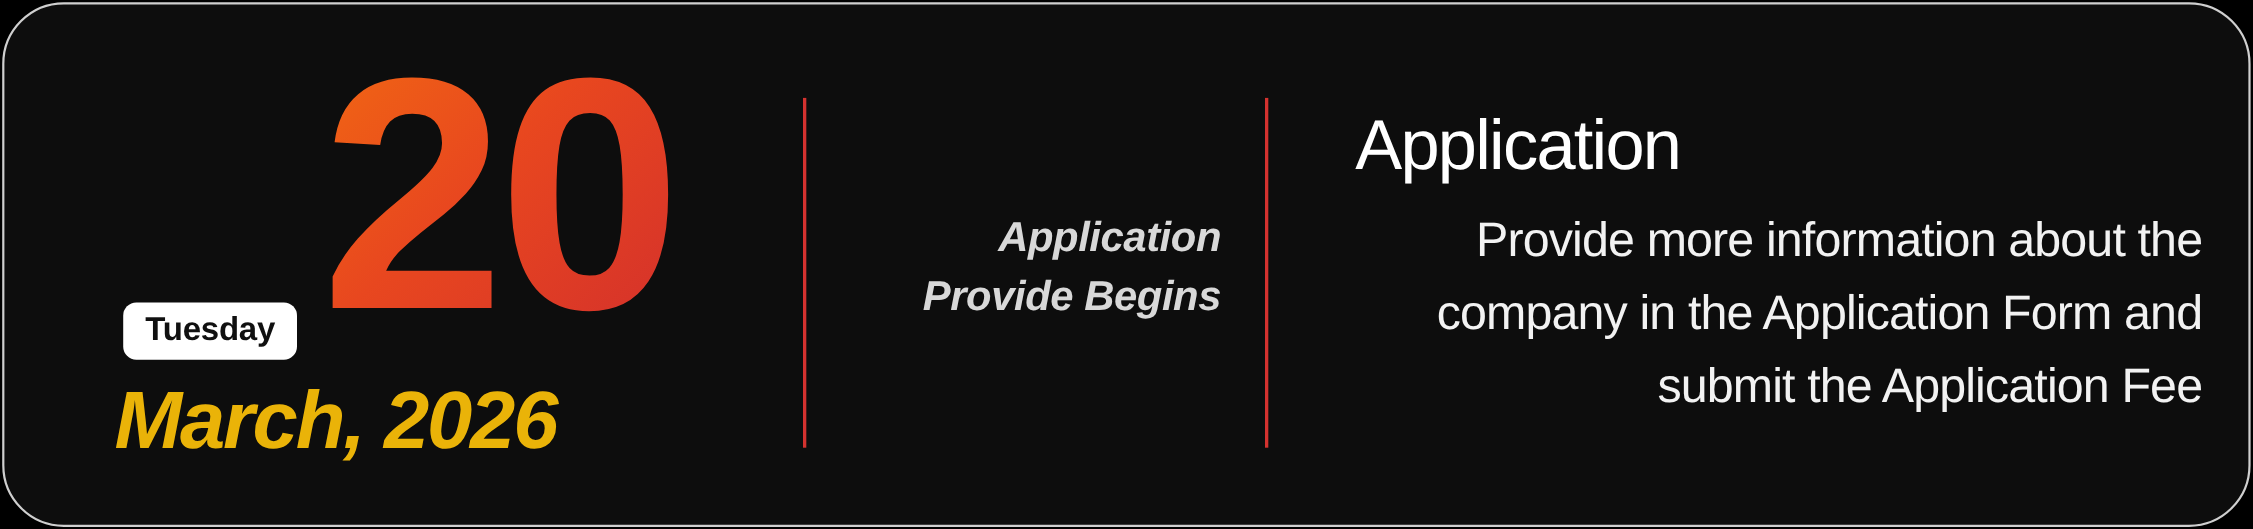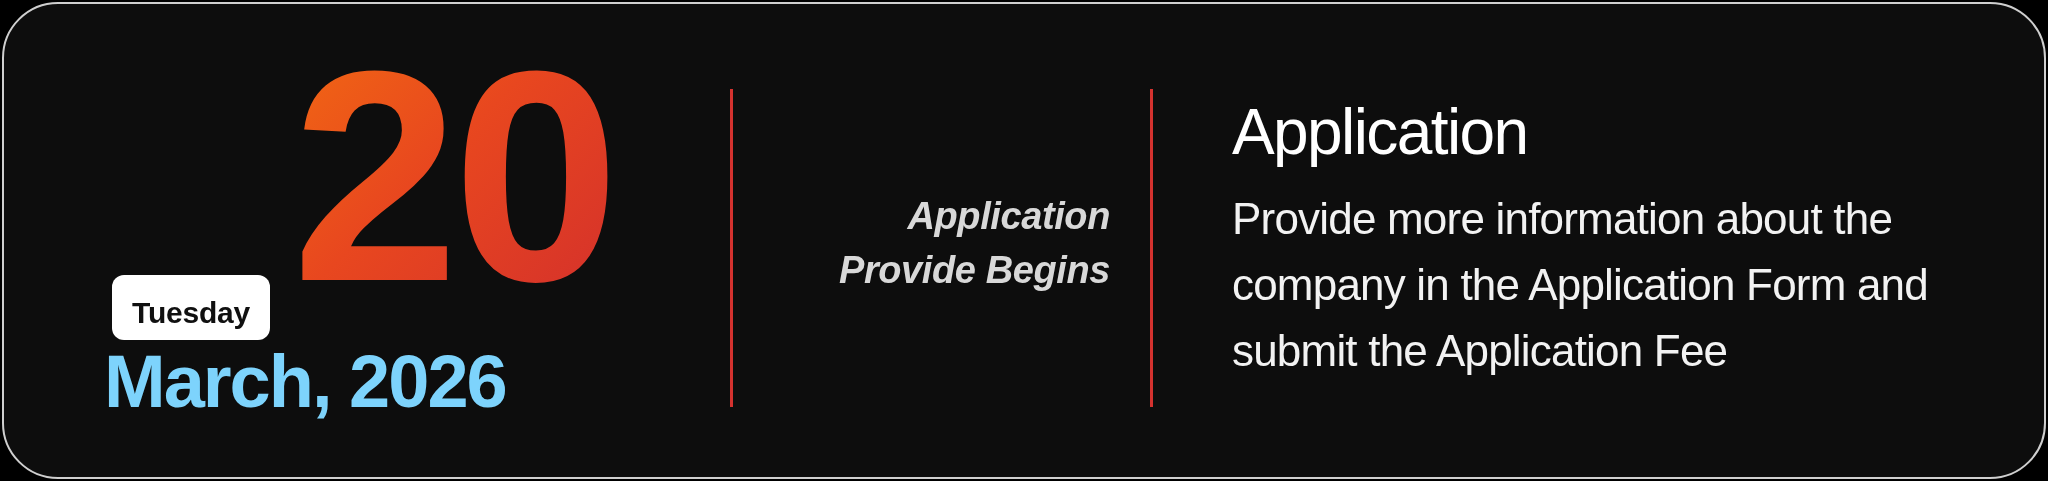--- a/index.html
+++ b/index.html
@@ -54,38 +54,39 @@
     white-space: nowrap;
   }
 
   .weekday-badge {
     position: absolute;
     left: 108px;
     top: 271px;
     background: #ffffff;
     color: #101010;
     border-radius: 12px;
-    padding: 22px 20px 11px 20px;
+    padding: 9px 20px 11px 20px;
     font-size: 30px;
     line-height: 32px;
     font-weight: 700;
     letter-spacing: -0.2px;
     white-space: nowrap;
   }
 
   .month-year {
     position: absolute;
     left: 100px;
     top: 337px;
-    color: #7dd3fc;
+    color: #eab308;
     font-size: 74px;
     line-height: 82px;
     font-weight: 600;
     letter-spacing: -2px;
     white-space: nowrap;
+    font-style: italic;
   }
 
   
   .divider {
     position: absolute;
     top: 85px;
     width: 3px;
     height: 318px;
     background: #d4322f;
   }
@@ -131,20 +132,21 @@
     white-space: nowrap;
   }
   .detail-body {
     color: #f2f2f2;
     font-size: 44px;
     line-height: 66px;
     font-weight: 300;
     letter-spacing: -0.8px;
     margin: 0;
     max-width: 770px;
+    text-align: right;
   }
 </style>
 </head>
 <body>
 
 <div class="timeline-card">
 
   <div class="date-block">
     <div class="day-number">20</div>
     <div class="weekday-badge">Tuesday</div>

